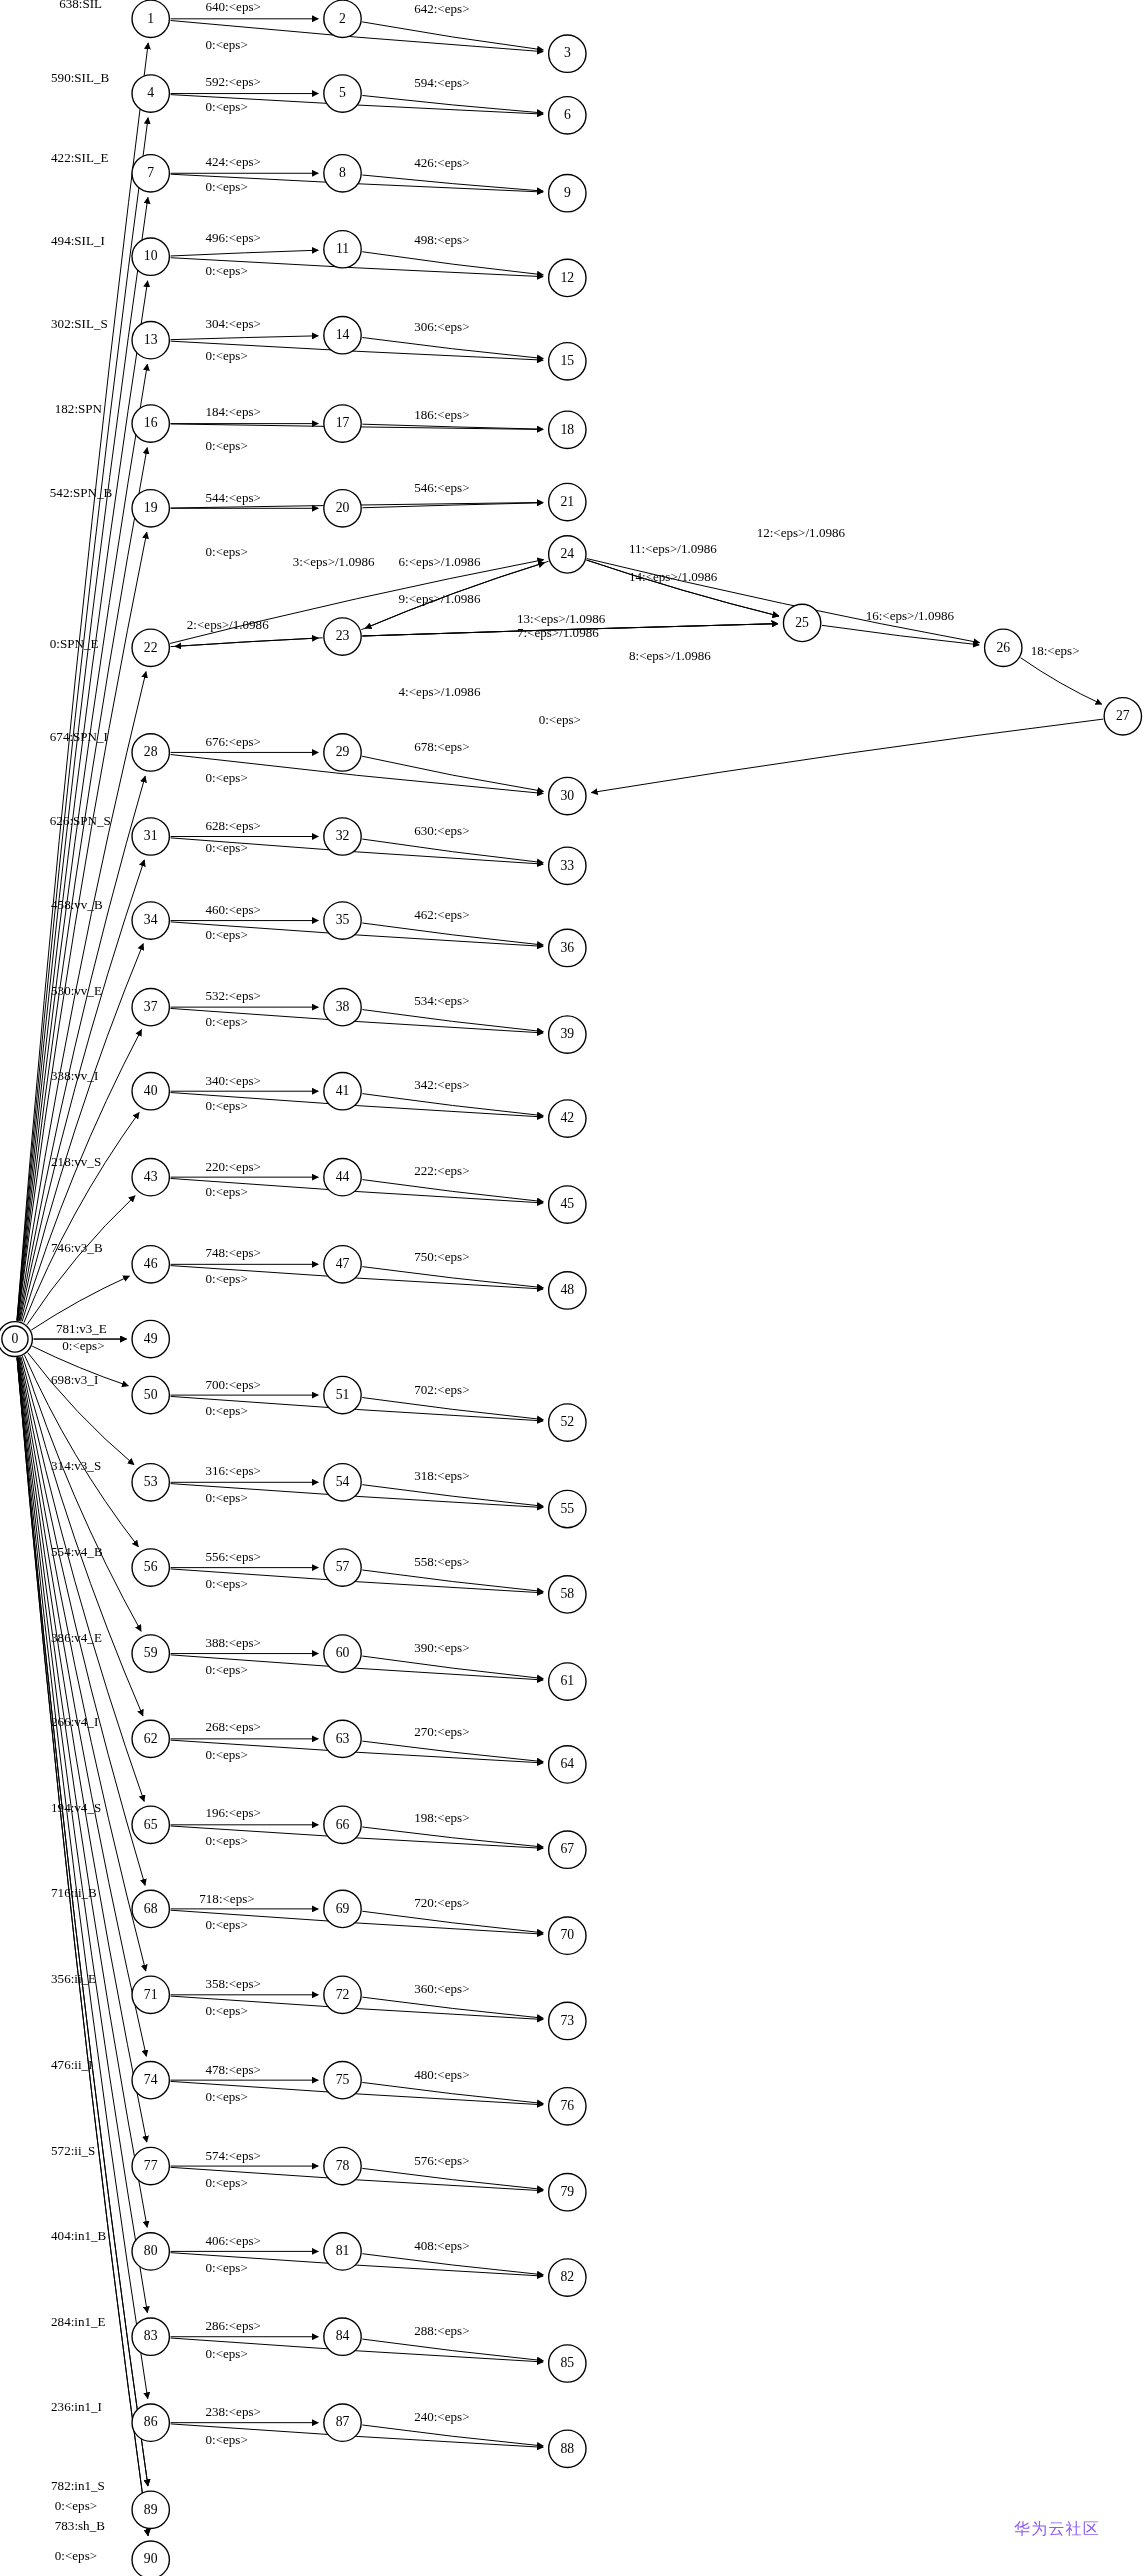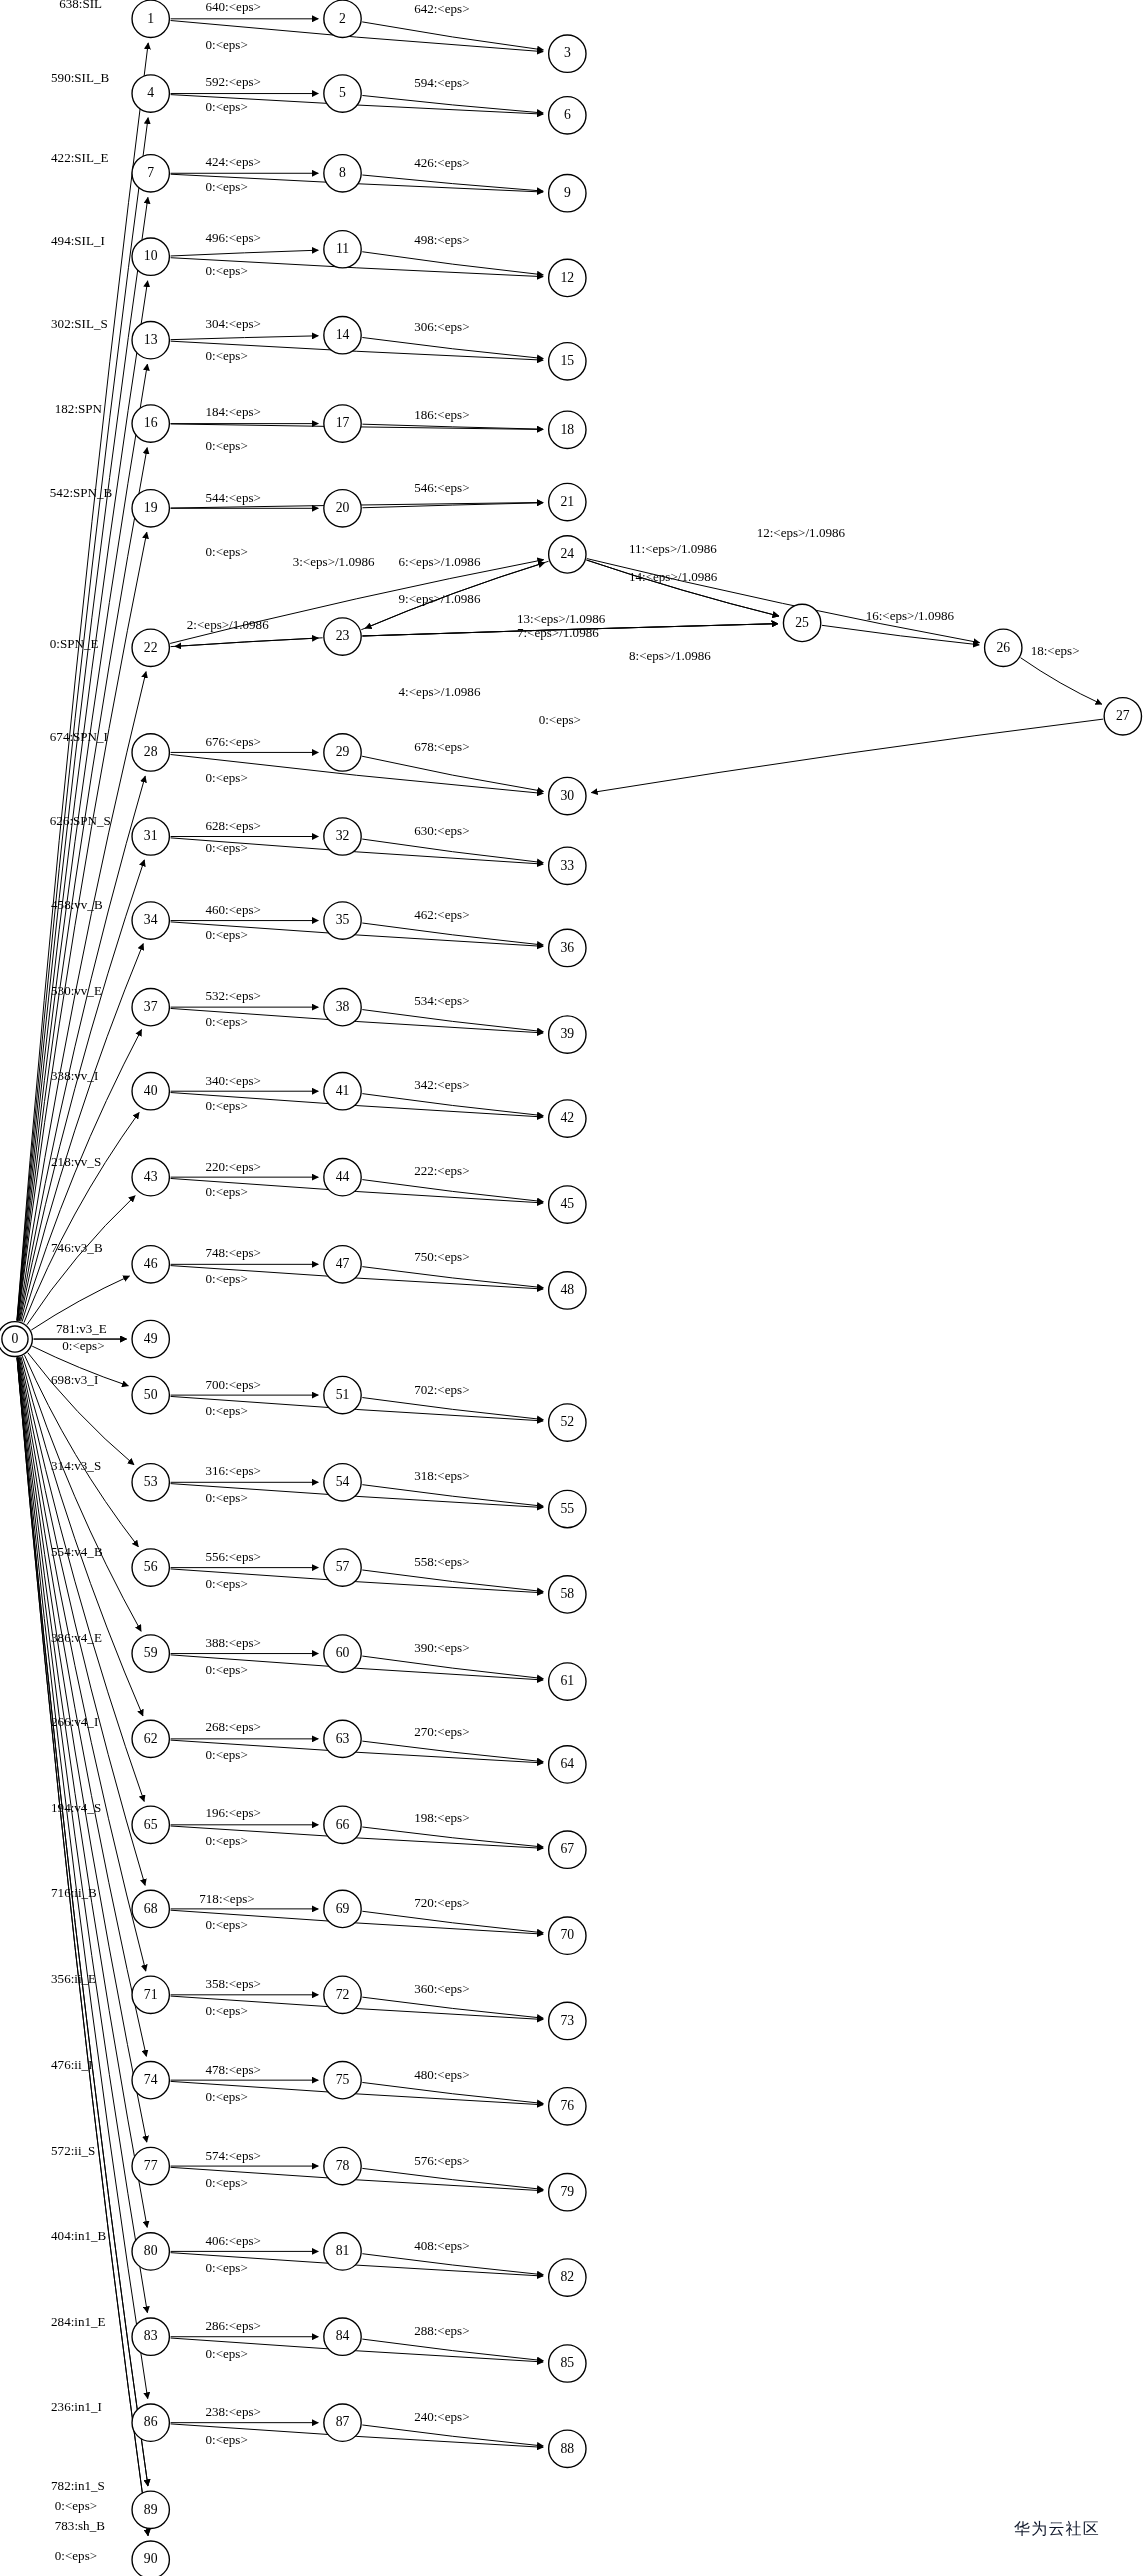--- a/index.html
+++ b/index.html
@@ -4,21 +4,21 @@
 <style>
   html,body{margin:0;padding:0;background:#ffffff;}
   body{font-family:"Liberation Serif", serif;}
   #canvas-wrap{position:relative;width:1144px;height:2576px;background:#ffffff;overflow:hidden;}
   #fsa-svg{position:absolute;left:0;top:0;width:1144px;height:2576px;}
   .node-circle{fill:#ffffff;stroke:#000000;stroke-width:2.2;}
   .node-label{font-family:"Liberation Serif", serif;font-size:22px;fill:#000000;text-anchor:middle;dominant-baseline:middle;}
   .edge-path{fill:none;stroke:#000000;stroke-width:1.6;}
   .edge-label{font-family:"Liberation Serif", serif;font-size:21px;fill:#000000;}
   .edge-label.anchor-start{text-anchor:start;}
-  .watermark{position:absolute;right:44px;bottom:36px;font-family:"Liberation Sans", sans-serif;font-size:16px;color:#0f172a;letter-spacing:1.2px;}
+  .watermark{position:absolute;right:44px;bottom:36px;font-family:"Liberation Sans", sans-serif;font-size:16px;color:#8b5cf6;letter-spacing:1.2px;}
 </style>
 </head>
 <body>
 
 <div id="canvas-wrap">
   <svg id="fsa-svg" viewBox="0 0 1837 4136" xmlns="http://www.w3.org/2000/svg">
     <defs>
       <marker id="arrow" viewBox="0 0 10 10" refX="9" refY="5" markerWidth="7" markerHeight="7" orient="auto-start-reverse">
         <path d="M 0 0 L 10 5 L 0 10 z" fill="#000000"></path>
       </marker>

